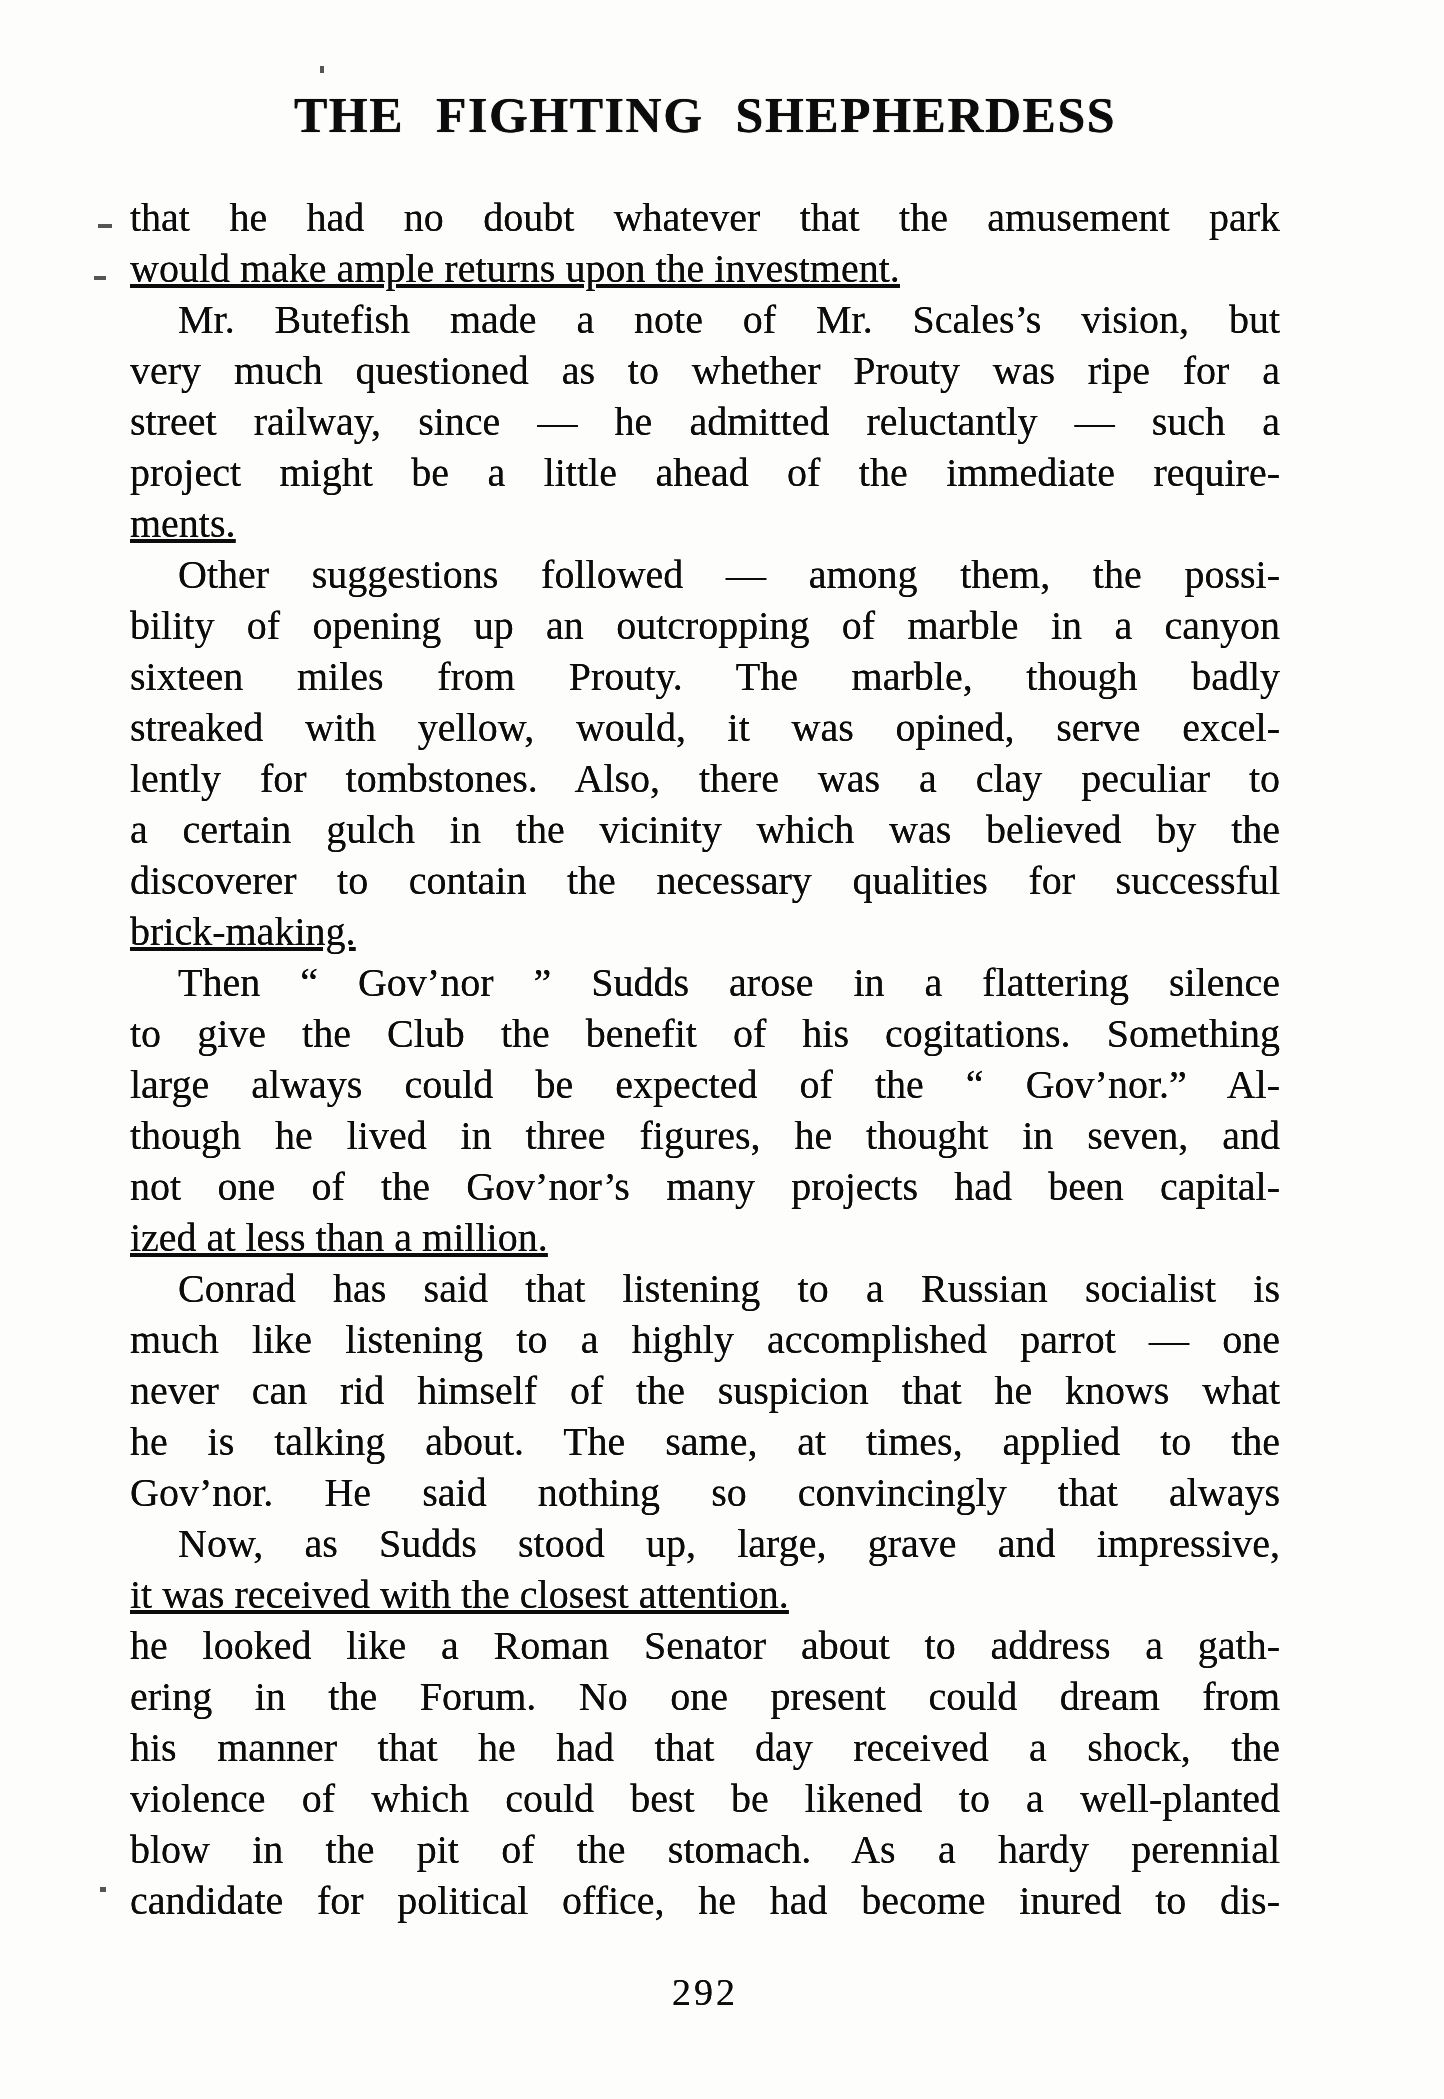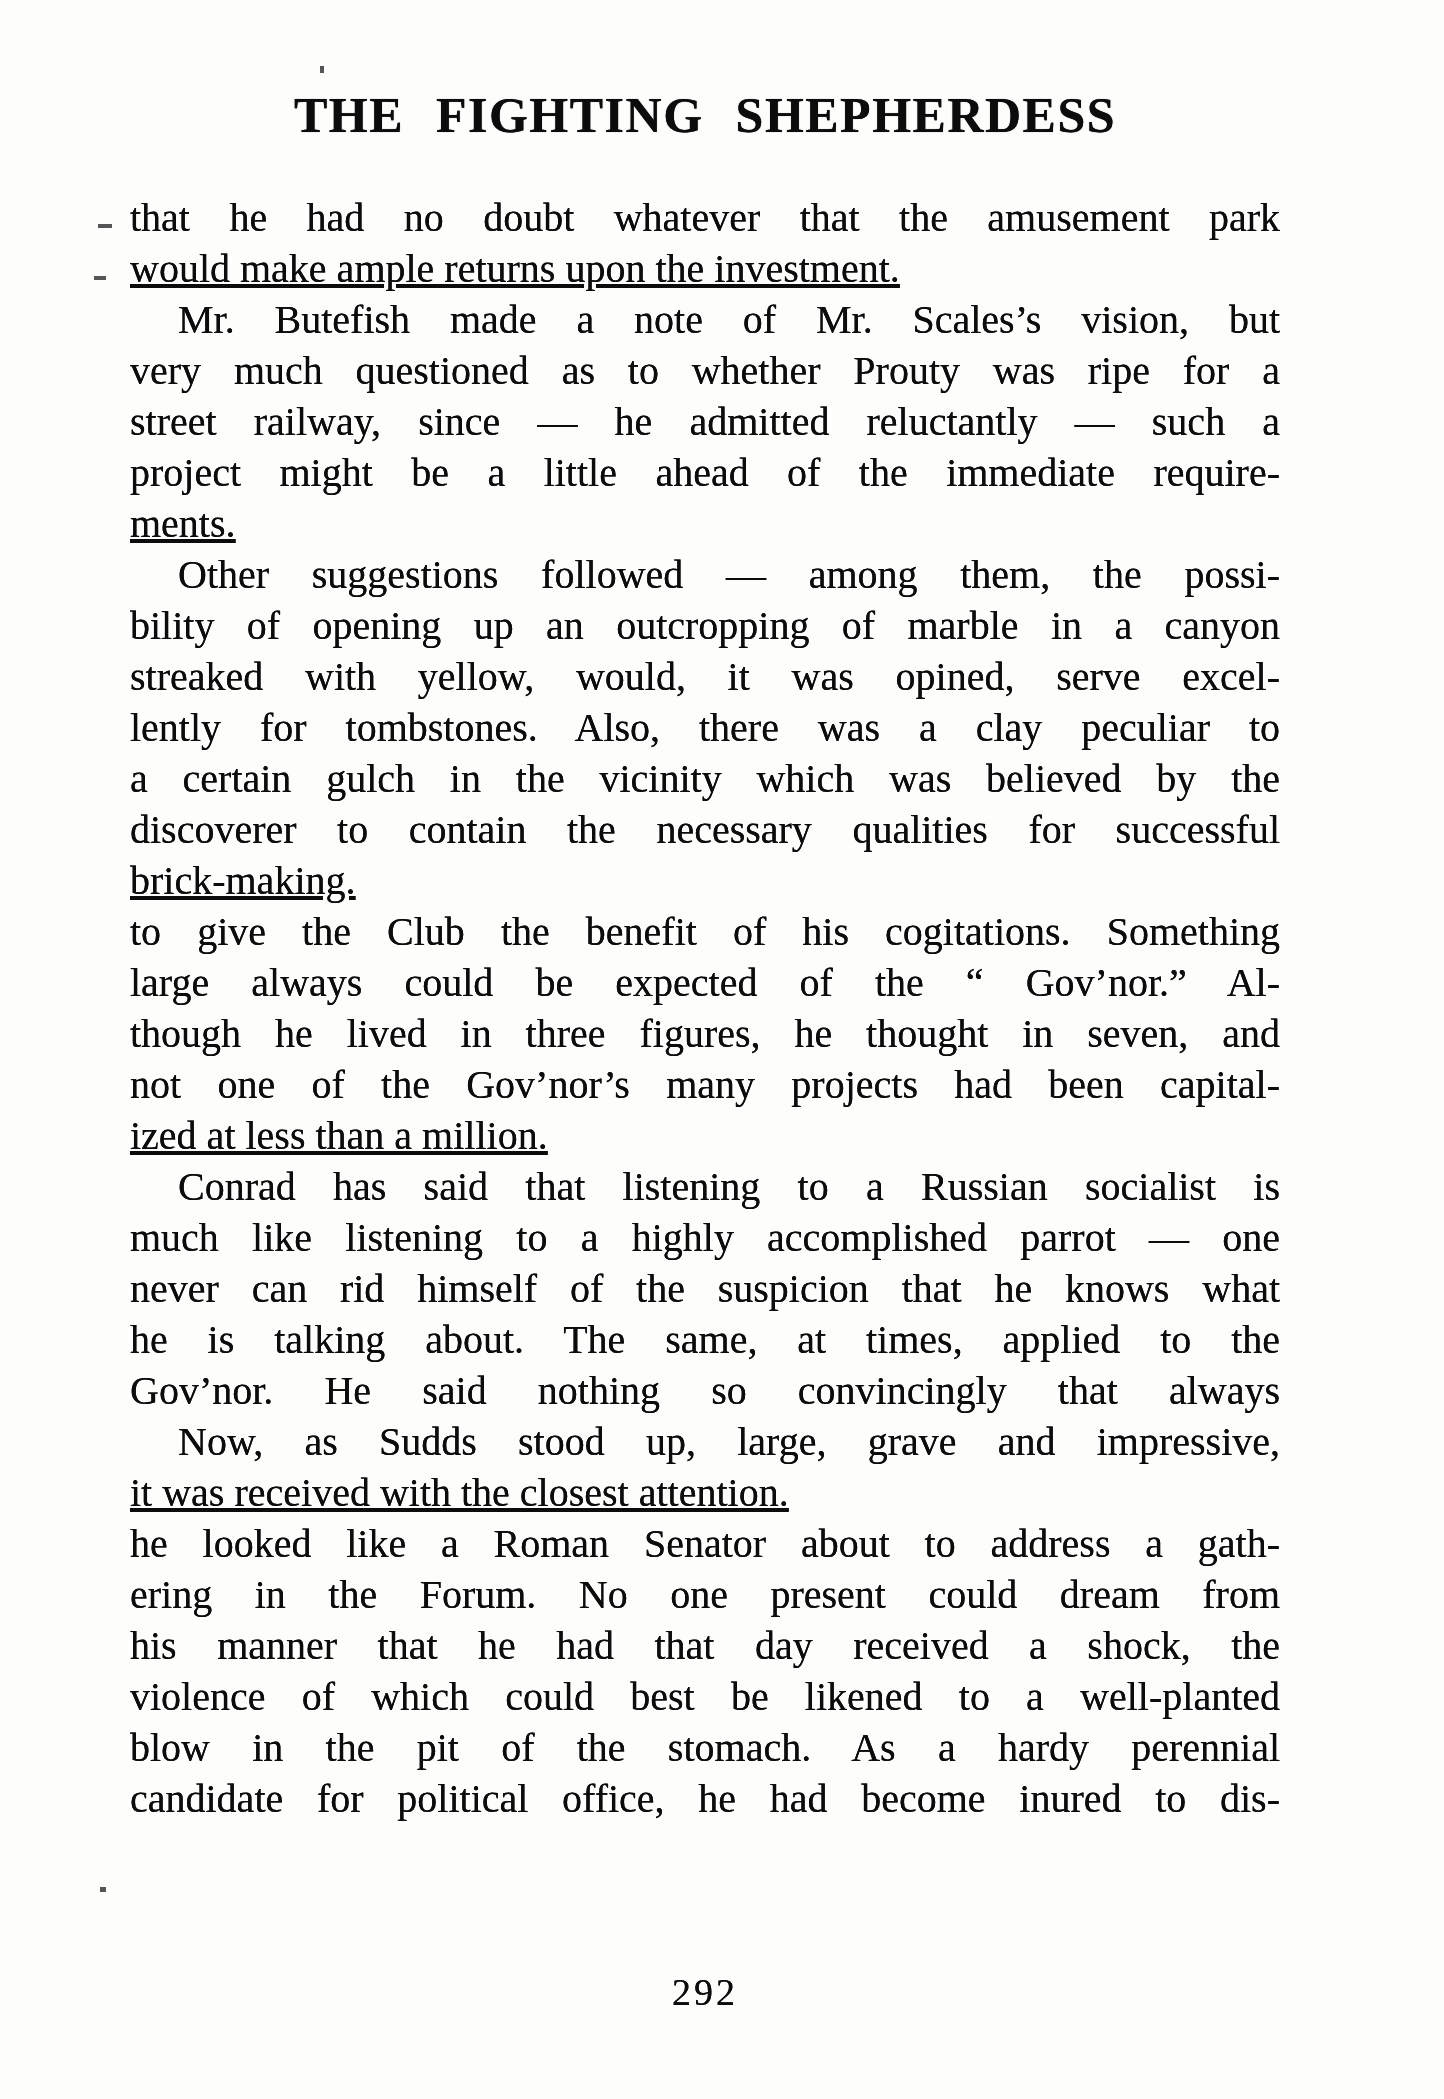--- a/index.html
+++ b/index.html
@@ -87,25 +87,27 @@
   <div class="text-block">
     <div class="line">that he had no doubt whatever that the amusement park</div>
     <div class="line last">would make ample returns upon the investment.</div>
     <div class="line indent">Mr. Butefish made a note of Mr. Scales’s vision, but</div>
     <div class="line">very much questioned as to whether Prouty was ripe for a</div>
     <div class="line">street railway, since — he admitted reluctantly — such a</div>
     <div class="line">project might be a little ahead of the immediate require-</div>
     <div class="line last">ments.</div>
     <div class="line indent">Other suggestions followed — among them, the possi-</div>
     <div class="line">bility of opening up an outcropping of marble in a canyon</div>
+    <div class="line">sixteen miles from Prouty.  The marble, though badly</div>
     <div class="line">streaked with yellow, would, it was opined, serve excel-</div>
     <div class="line">lently for tombstones.  Also, there was a clay peculiar to</div>
     <div class="line">a certain gulch in the vicinity which was believed by the</div>
     <div class="line">discoverer to contain the necessary qualities for successful</div>
     <div class="line last">brick-making.</div>
+    <div class="line indent">Then “ Gov’nor ” Sudds arose in a flattering silence</div>
     <div class="line">to give the Club the benefit of his cogitations.  Something</div>
     <div class="line">large always could be expected of the “ Gov’nor.”  Al-</div>
     <div class="line">though he lived in three figures, he thought in seven, and</div>
     <div class="line">not one of the Gov’nor’s many projects had been capital-</div>
     <div class="line last">ized at less than a million.</div>
     <div class="line indent">Conrad has said that listening to a Russian socialist is</div>
     <div class="line">much like listening to a highly accomplished parrot — one</div>
     <div class="line">never can rid himself of the suspicion that he knows what</div>
     <div class="line">he is talking about.  The same, at times, applied to the</div>
     <div class="line">Gov’nor.  He said nothing so convincingly that always</div>

